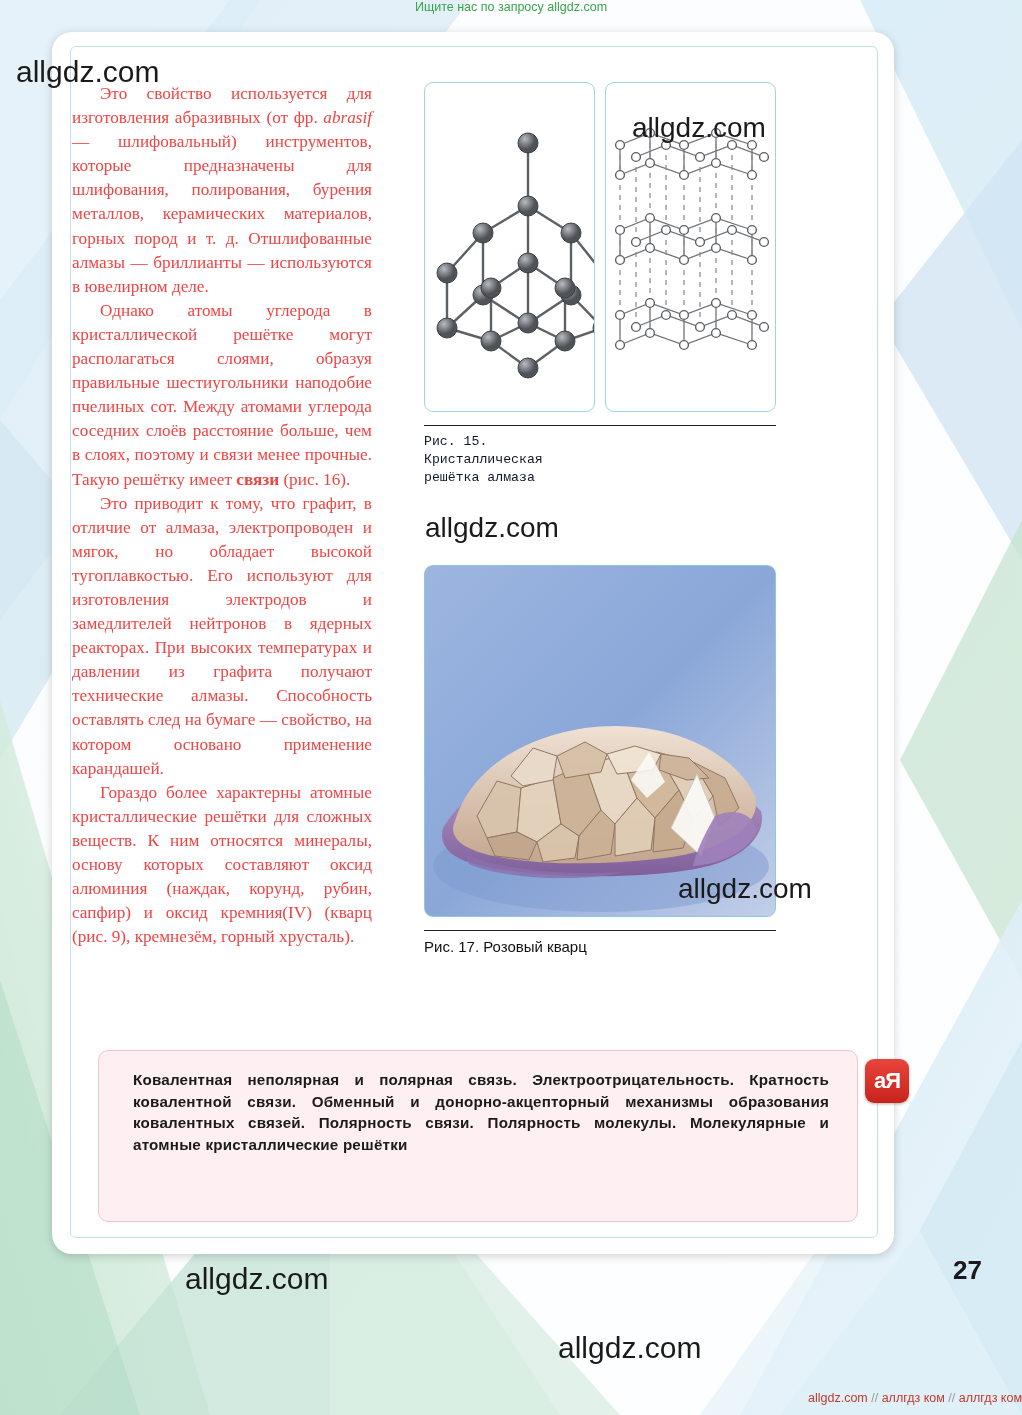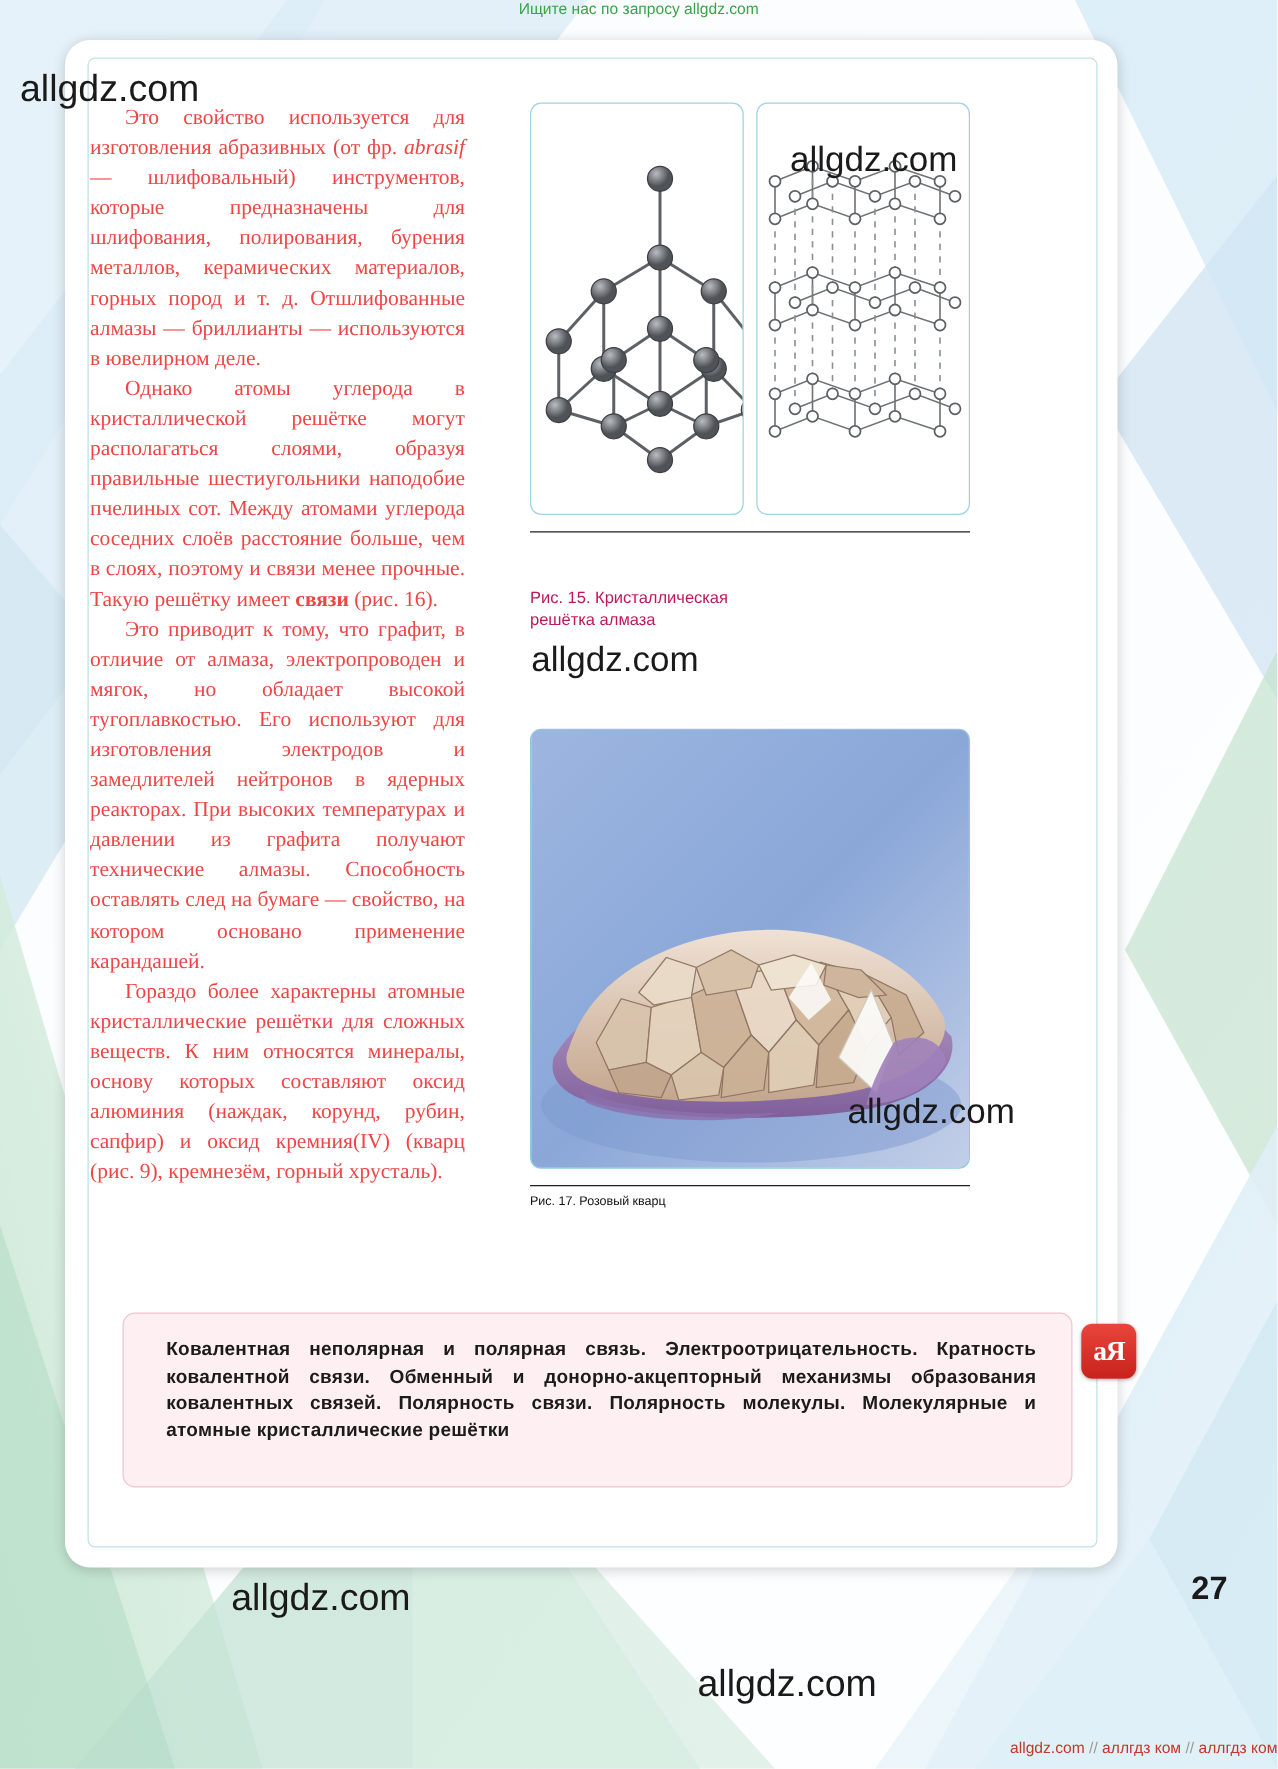--- a/index.html
+++ b/index.html
@@ -94,46 +94,45 @@
     border-radius:9px;
     position:relative;
     overflow:hidden;
   }
   .fig-rule {
     width:100%; height:1px; background:#1f1f1f; margin:13px 0 7px;
   }
   .fig-caps { display:flex; gap:10px; }
   .fig-cap {
     width:171px;
-    font-family:Liberation Sans, sans-serif;
+    font-family:Liberation Mono, monospace;
     font-size:13.2px;
     line-height:18px;
-    color:#be185d;
-    margin-top:36px;
+    color:#0f172a;
   }
 
   .photo-wrap { margin-top:78px; }
   .photo-box {
     width:352px; height:352px;
     border:1px solid #8fc7e0;
     border-radius:9px;
     overflow:hidden;
     position:relative;
     background:linear-gradient(150deg,#a9c4e8 0%, #8fb0de 45%, #b9c9ea 100%);
   }
   .photo-cap {
     font-family:"Liberation Sans", sans-serif;
-    font-size:10px; color:#111; margin-top:7px;
+    font-size:15px; color:#111; margin-top:7px;
   }
 
   
   .summary {
     position:absolute;
     left:98px; top:1050px;
-    width:760px; height:140px;
+    width:760px; height:172px;
     background:#fdeff2;
     border:1px solid #f0c3d0;
     border-radius:10px;
     z-index:13;
     padding:18px 28px 16px 34px;
   }
   .summary p {
     margin:0;
     font-family:"Liberation Sans", sans-serif;
     font-weight:bold;
@@ -141,21 +140,21 @@
     line-height:21.5px;
     color:#1b1b1b;
     text-align:justify;
     letter-spacing:.2px;
   }
   .az-badge {
     position:absolute; right:-52px; top:8px;
     width:44px; height:44px; border-radius:9px;
     background:linear-gradient(180deg,#e8453c,#c7231c);
     color:#fff;
-    font-family:Liberation Serif, serif;
+    font-family:Liberation Sans, sans-serif;
     font-weight:bold; font-size:22px;
     display:flex; align-items:center; justify-content:center;
     letter-spacing:-1px;
     box-shadow:0 1px 3px rgba(0,0,0,.3);
   }
 
   .page-number {
     position:absolute; right:40px; top:1255px;
     font-family:"Liberation Sans", sans-serif;
     font-weight:bold; font-size:26px; color:#1a1a1a;

